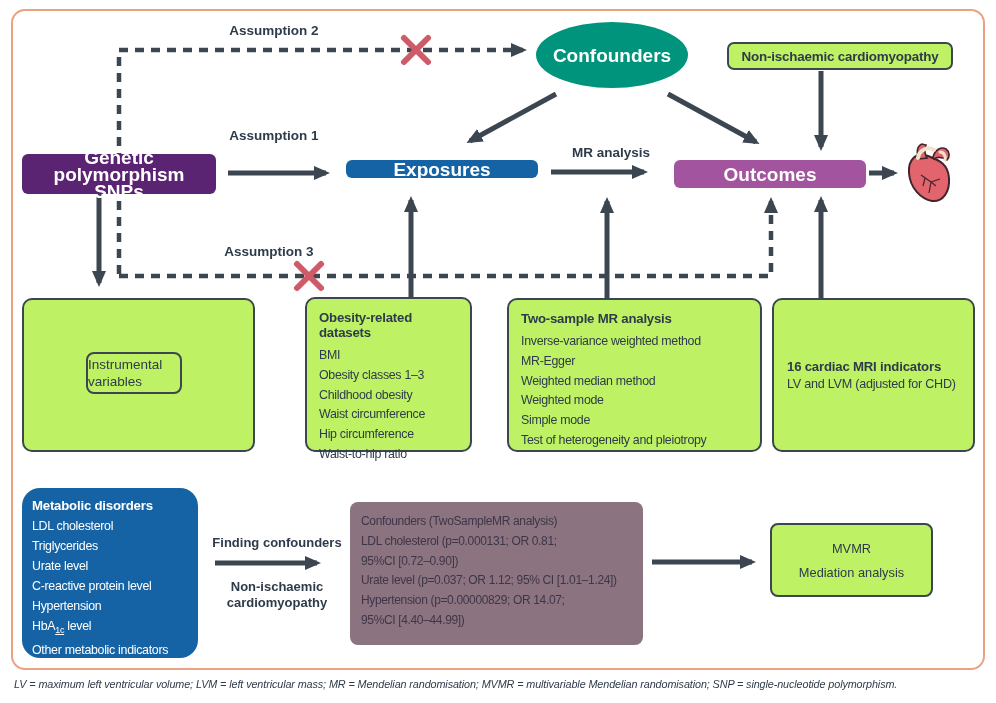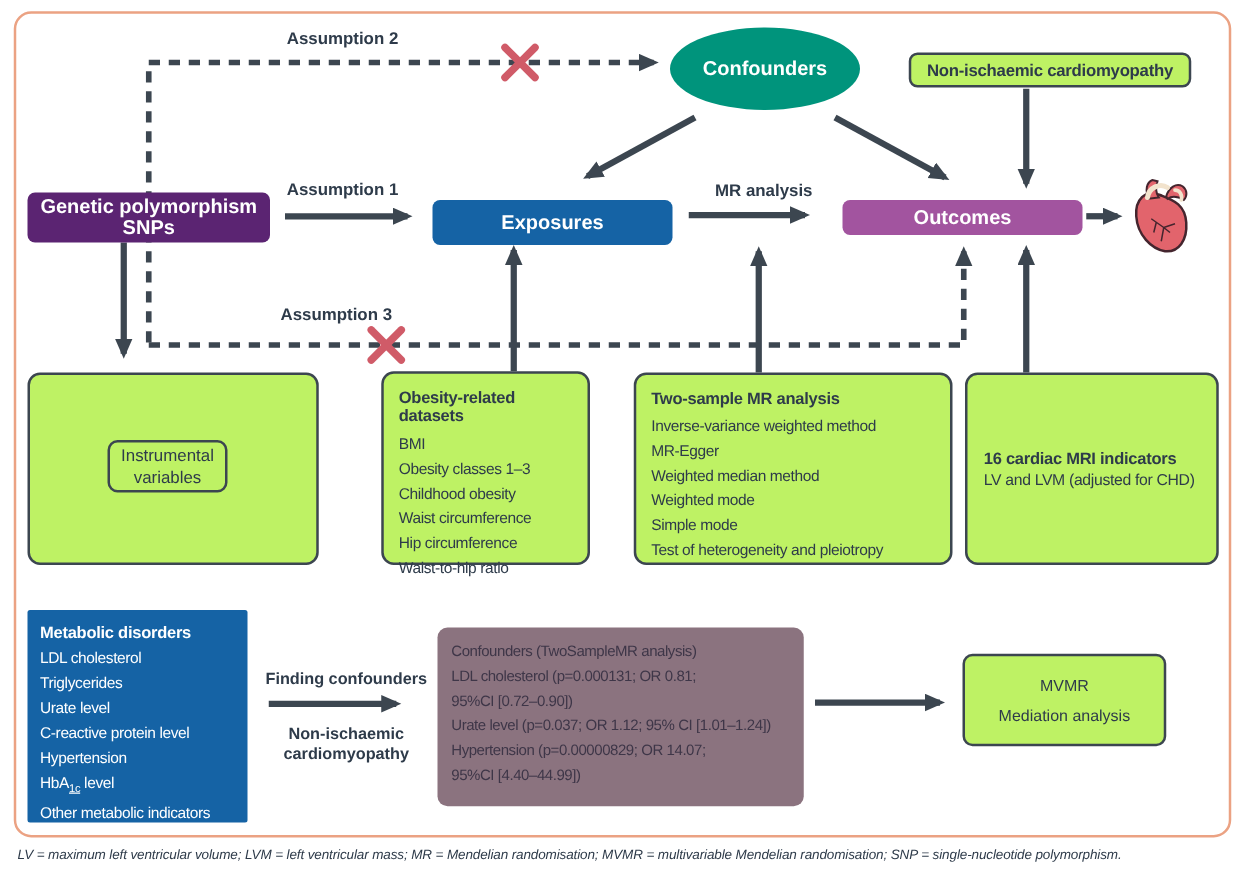--- a/index.html
+++ b/index.html
@@ -5,37 +5,37 @@
   html,body{margin:0;padding:0;background:#fff;}
   .canvas{position:relative;width:996px;height:703px;background:#fff;
     font-family:"Liberation Sans",sans-serif;color:#2e3b4a;overflow:hidden;}
   .abs{position:absolute;}
   .frame{left:11px;top:9px;width:970px;height:657px;border:2px solid #eba283;border-radius:14px;}
   .overlay{left:0;top:0;width:996px;height:703px;}
   .dash{stroke:#3c4650;stroke-width:4.5;fill:none;stroke-dasharray:9 7;}
   .sol{stroke:#3c4650;stroke-width:5;fill:none;}
   .xmark path{stroke:#d05b68;stroke-width:6;stroke-linecap:round;fill:none;}
   .node{display:flex;flex-direction:column;align-items:center;justify-content:center;
-    text-align:center;font-weight:bold;color:#fff;border-radius:6px;font-size:16px;line-height:17px;}
+    text-align:center;font-weight:bold;color:#fff;border-radius:6px;font-size:19px;line-height:17px;}
   .purple{background:#5b2472;}
   .blue{background:#1563a5;}
   .magenta{background:#a2549f;}
   .green{background:#00947c;border-radius:50%;}
   .wbox{background:#bef264;border:2px solid #3c4650;border-radius:10px;box-sizing:border-box;}
   .lbl{font-weight:bold;font-size:13.5px;text-align:center;line-height:16px;}
   .list{padding:11px 12px;box-sizing:border-box;}
   .list-title{font-weight:bold;font-size:13.2px;letter-spacing:-0.2px;margin-bottom:6px;}
   .list-item{font-size:12.4px;letter-spacing:-0.3px;line-height:19.8px;white-space:nowrap;}
-  .metab{color:#fff;border-radius:2px;padding:10px 10px;box-sizing:border-box;}
+  .metab{color:#fff;border-radius:18px;padding:10px 10px;box-sizing:border-box;}
   .metab .list-title{margin-bottom:3px;}
   .metab .list-item{line-height:20px;}
   sub{font-size:9px;text-decoration:underline;}
   .mauve{background:#8b737f;border-radius:8px;color:#3e3648;padding:10px 4px 10px 11px;box-sizing:border-box;}
   .mauve div{font-size:12px;letter-spacing:-0.35px;line-height:19.8px;white-space:nowrap;}
-  .inner-node{display:flex;flex-direction:column;align-items:center;justify-content:center;
+  .inner-node{display:flex;flex-direction:column;align-items:flex-start;justify-content:center;
     font-size:13.5px;line-height:17.5px;text-align:center;border-radius:8px;}
   .cardiac{display:flex;flex-direction:column;justify-content:center;padding-left:13px;padding-right:10px;}
   .cardiac .sub{font-size:12.6px;letter-spacing:-0.25px;white-space:nowrap;}
   .mvmr{display:flex;flex-direction:column;align-items:center;justify-content:center;gap:9px;
     font-size:12.8px;border-radius:8px;}
   .footer{font-style:italic;font-size:10.8px;letter-spacing:-0.1px;color:#2e3b4a;white-space:nowrap;}
 </style>
 </head>
 <body>
 
@@ -96,30 +96,30 @@
   <svg class="abs" style="left:903px;top:142px;width:52px;height:64px;" viewBox="0 0 52 64">
     <path d="M25,14 C13,9 5,18 6,31 C7,46 18,57 29,59 C40,60 47,50 46,36 C45,21 35,18 25,14 Z" fill="#e2646c" stroke="#44252e" stroke-width="2"></path>
     <path d="M16,17 C13,10 14,4 19,2 L23,3 C21,9 22,13 24,16 Z" fill="#e2646c" stroke="#44252e" stroke-width="1.6"></path>
     <path d="M30,15 C32,8 38,4 43,7 C47,10 47,15 44,18 C39,15 34,15 31,17 Z" fill="#e2646c" stroke="#44252e" stroke-width="1.6"></path>
     <path d="M15,16 C16,8 25,4 31,8" stroke="#f2e3cd" stroke-width="4" fill="none" stroke-linecap="round"></path>
     <path d="M37,10 C41,10 43,14 42,18" stroke="#f2e3cd" stroke-width="3" fill="none" stroke-linecap="round"></path>
     <path d="M18,33 L28,40 M28,40 L26,51 M28,40 L37,37 M22,36 L20,44 M33,44 L28,40" stroke="#44252e" stroke-width="1.2" fill="none"></path>
   </svg>
 
   <div class="abs lbl" style="left:199px;top:23px;width:150px;">Assumption 2</div>
-  <div class="abs lbl" style="left:199px;top:144px;width:150px;">Assumption 1</div>
+  <div class="abs lbl" style="left:199px;top:128px;width:150px;">Assumption 1</div>
   <div class="abs lbl" style="left:194px;top:244px;width:150px;">Assumption 3</div>
   <div class="abs lbl" style="left:536px;top:145px;width:150px;">MR analysis</div>
 
   <div class="abs node purple" style="left:22px;top:154px;width:194px;height:40px;">
     <div>Genetic polymorphism</div>
     <div>SNPs</div>
   </div>
 
-  <div class="abs node blue" style="left:346px;top:160px;width:192px;height:36px;">Exposures</div>
+  <div class="abs node blue" style="left:346px;top:160px;width:192px;height:18px;">Exposures</div>
 
   <div class="abs node magenta" style="left:674px;top:160px;width:192px;height:28px;">Outcomes</div>
 
   <div class="abs node green" style="left:536px;top:22px;width:152px;height:66px;">Confounders</div>
 
   <div class="abs wbox" style="left:727px;top:42px;width:226px;height:28px;border-radius:7px;display:flex;align-items:center;justify-content:center;font-weight:600;font-size:13.4px;letter-spacing:-0.2px;">Non-ischaemic cardiomyopathy</div>
 
   <div class="abs wbox" style="left:22px;top:298px;width:233px;height:154px;"></div>
   <div class="abs wbox inner-node" style="left:86px;top:352px;width:96px;height:42px;">
     <div>Instrumental</div>

